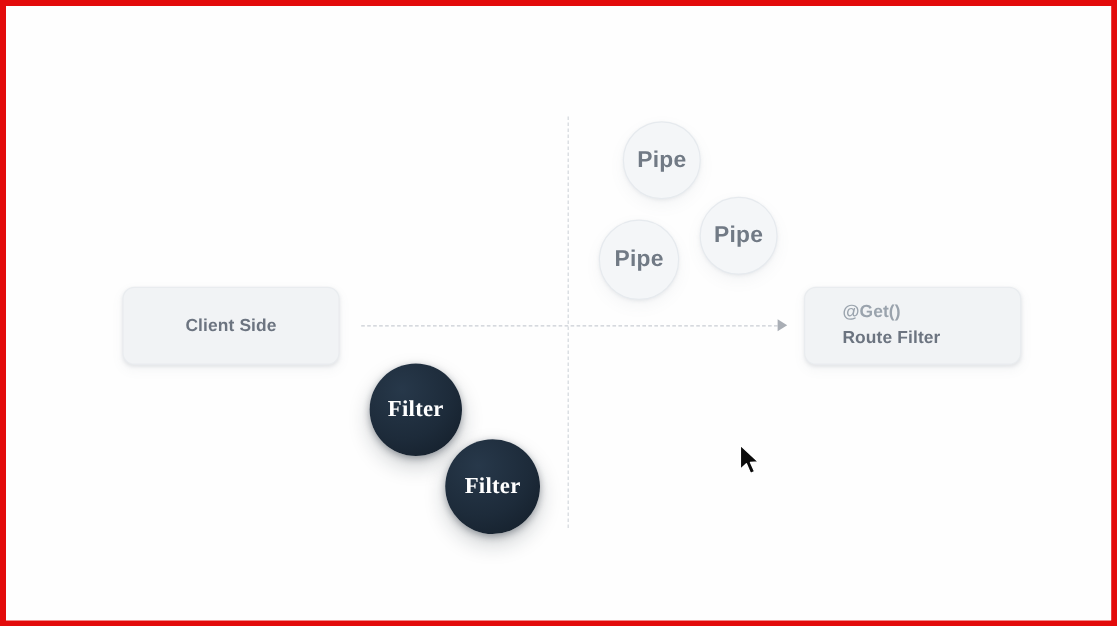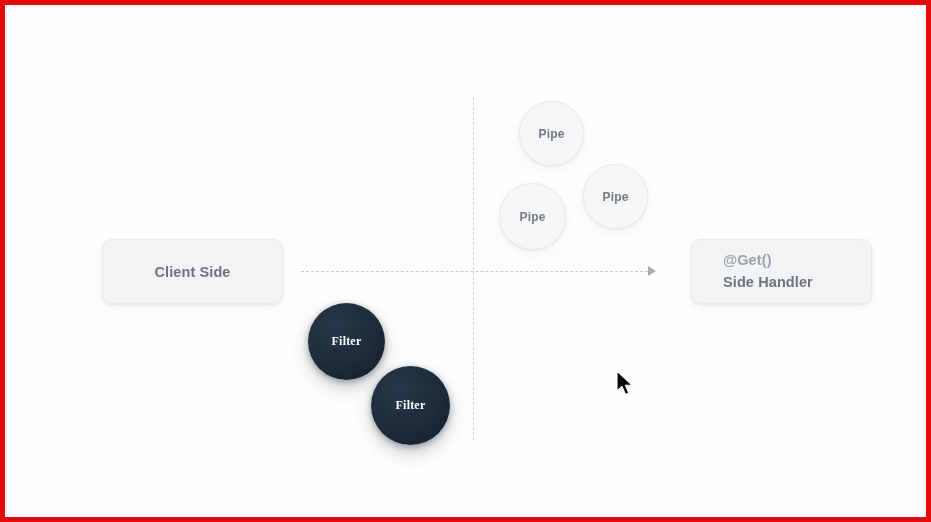--- a/index.html
+++ b/index.html
@@ -56,37 +56,36 @@
   }
 
   #route-handler-box {
     left: 665px;
     top: 234px;
     width: 181px;
     height: 65px;
     align-items: flex-start;
     padding-left: 31px;
     line-height: 1.45;
-    margin-left: 21px;
   }
 
   .box-line-muted {
     color: #9aa3ad;
     font-weight: 600;
   }
 
   
   .circle {
     position: absolute;
     border-radius: 50%;
     box-sizing: border-box;
     display: flex;
     align-items: center;
     justify-content: center;
-    font-size: 12px;
+    font-size: 19px;
     font-weight: 600;
     letter-spacing: 0.2px;
   }
 
   .circle-pipe {
     background: #f4f6f8;
     border: 1px solid #e6eaee;
     color: #717a85;
     box-shadow: 0 1px 3px rgba(120, 130, 145, 0.12),
                 0 5px 12px rgba(120, 130, 145, 0.07);
@@ -158,21 +157,21 @@
     <div class="dashed-horizontal"></div>
 
     <div class="arrow-head"></div>
 
     <div class="node-box" id="client-side-box">
       <span>Client Side</span>
     </div>
 
     <div class="node-box" id="route-handler-box">
       <span class="box-line-muted">@Get()</span>
-      <span>Side Handler</span>
+      <span>Route Filter</span>
     </div>
 
     <div class="circle circle-pipe" id="pipe-top">
       <span>Pipe</span>
     </div>
 
     <div class="circle circle-pipe" id="pipe-left">
       <span>Pipe</span>
     </div>
 

